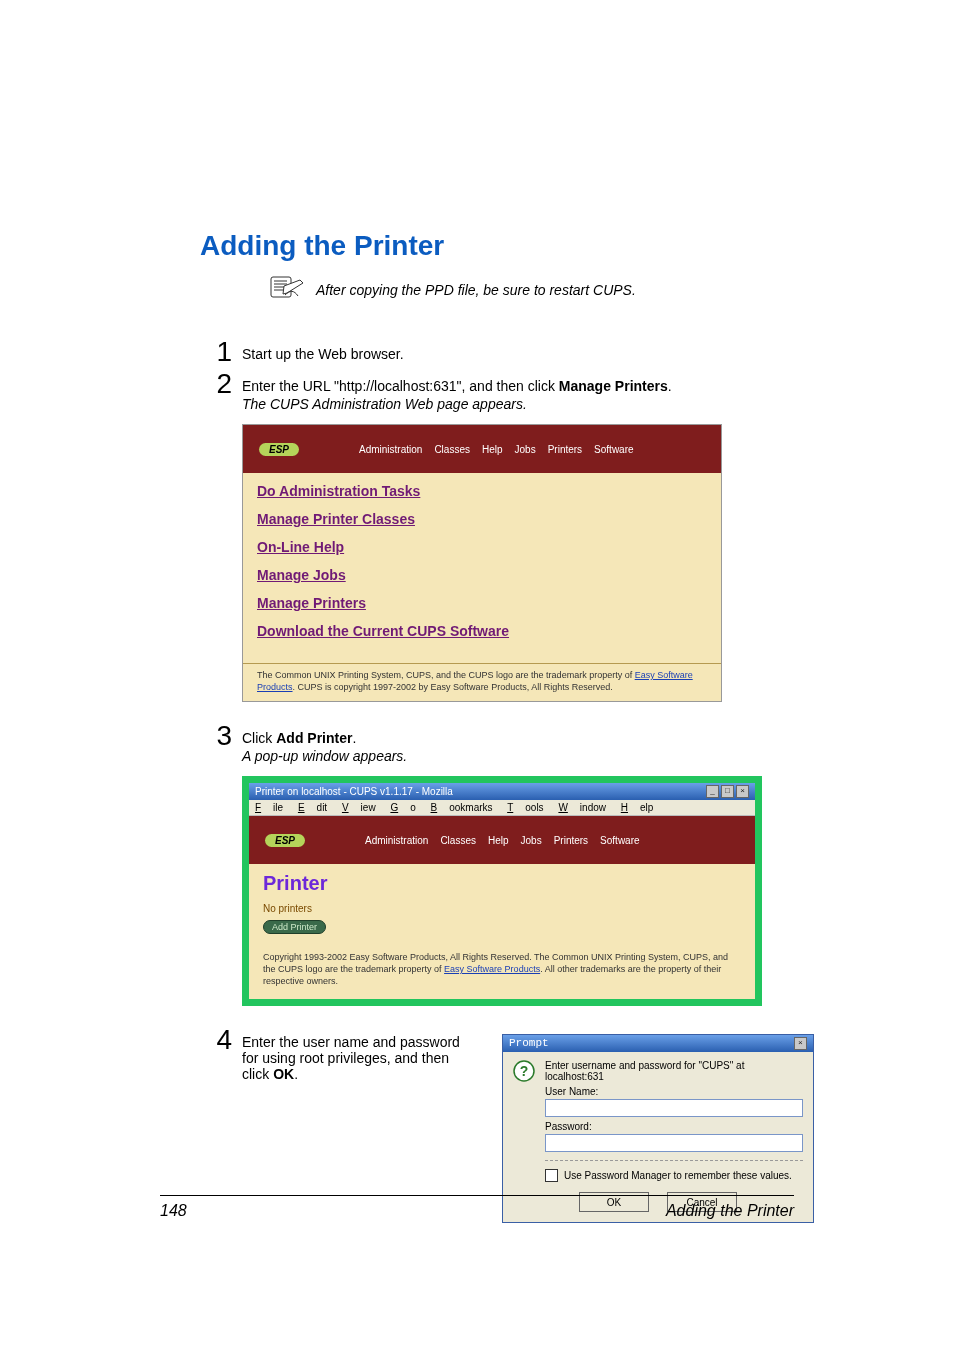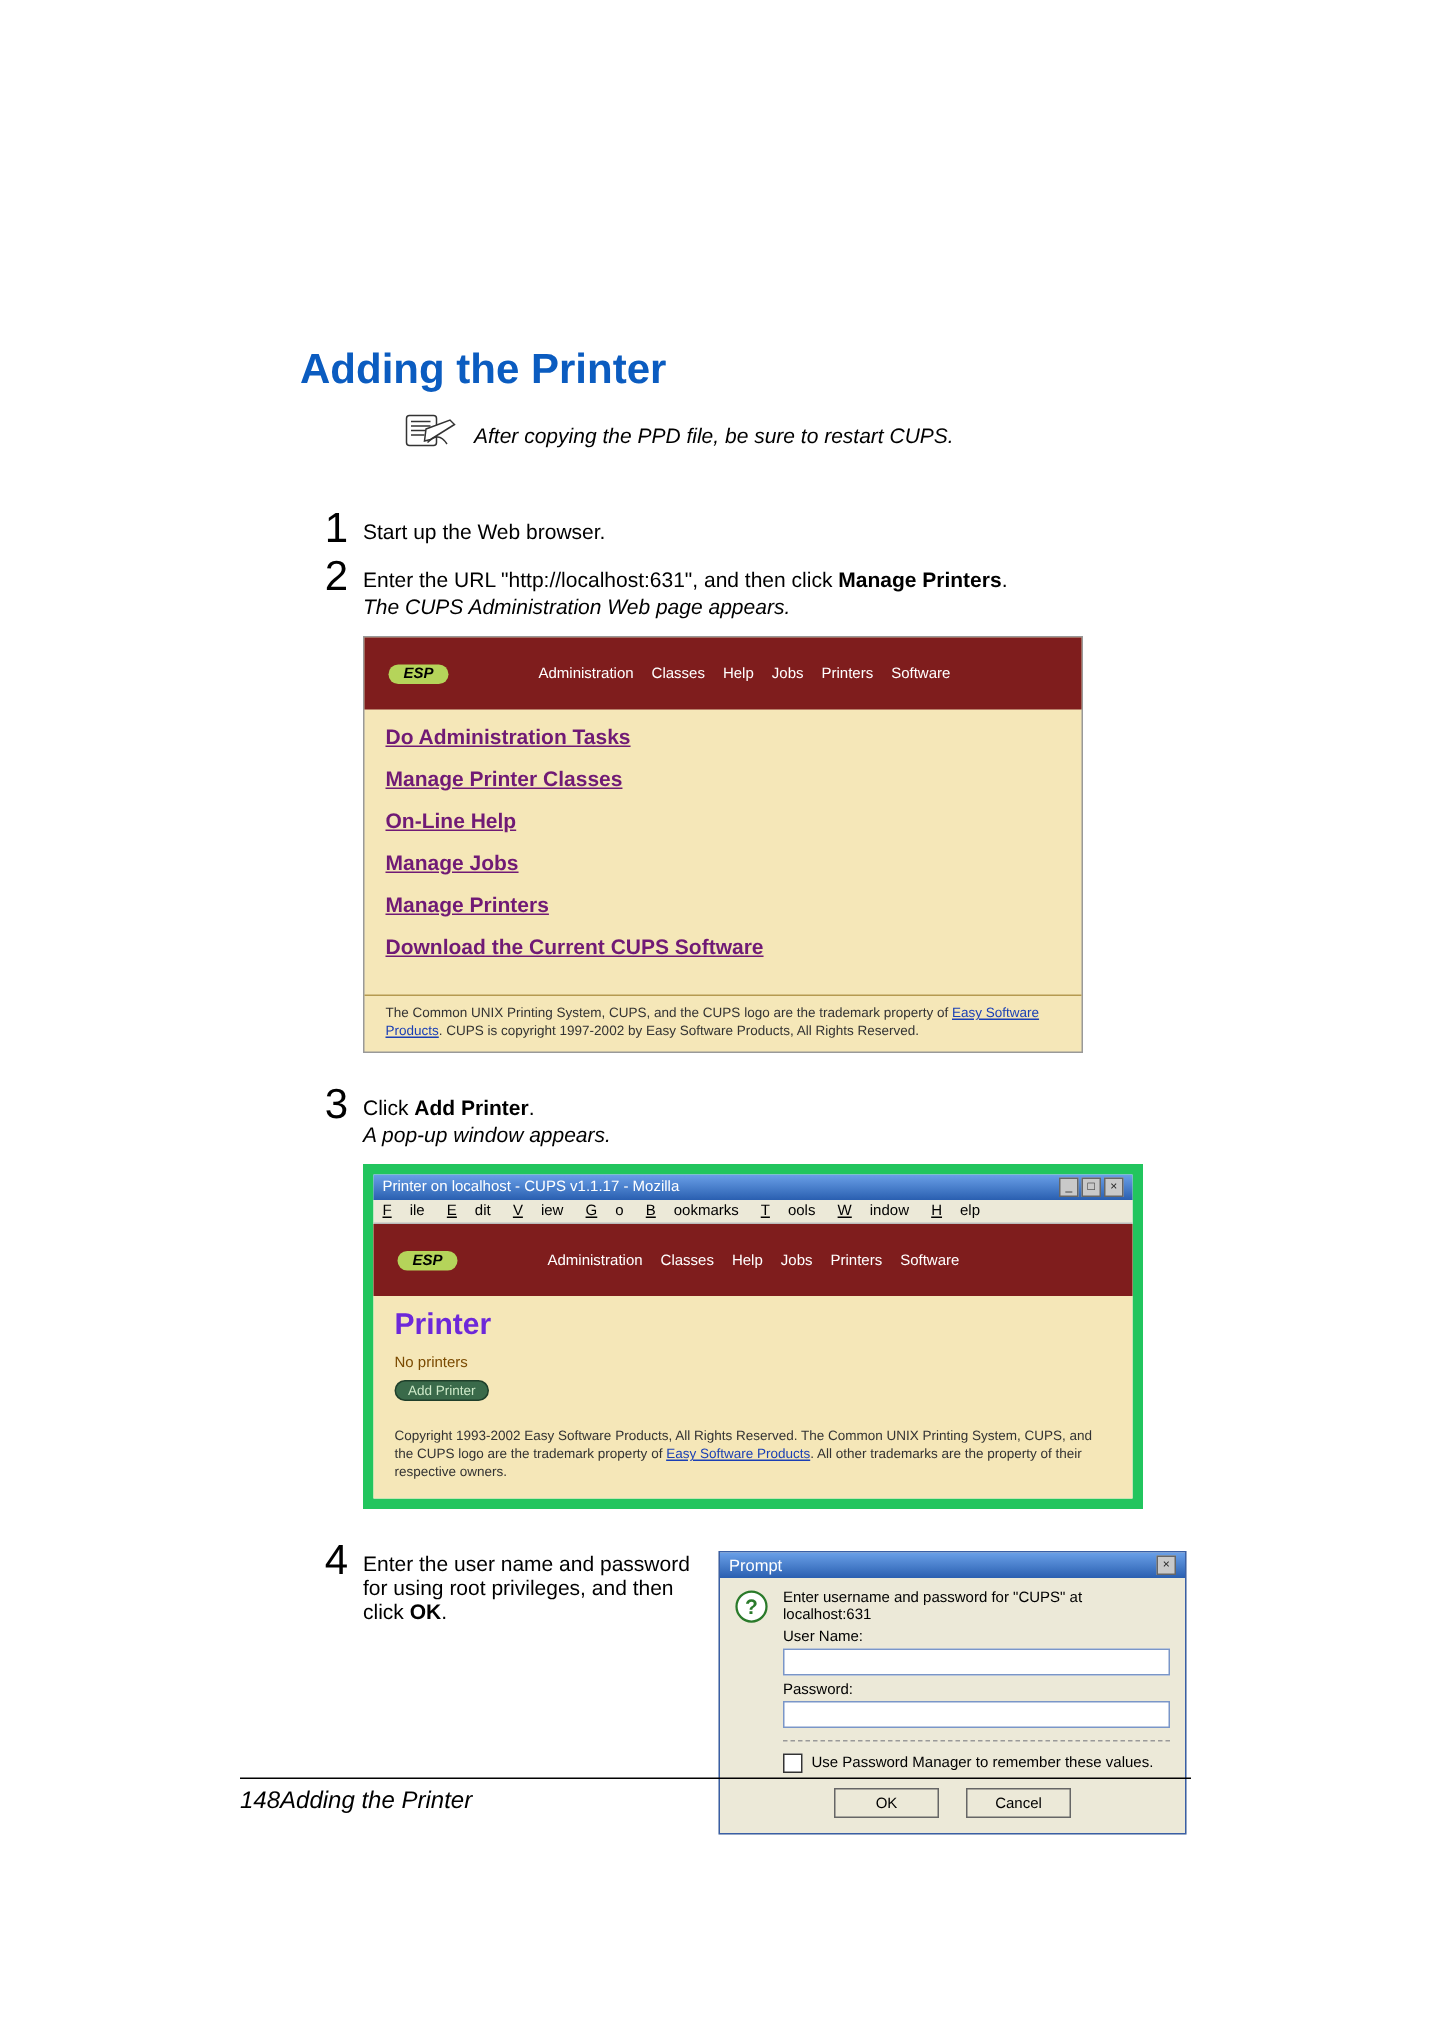--- a/index.html
+++ b/index.html
@@ -169,39 +169,40 @@
     padding: 1px 8px;
   }
   .cups-footer2 {
     font-size: 9px; color: #333; padding: 10px 14px 12px 14px; line-height: 1.3;
   }
   .cups-footer2 a { color: #1a3fb5; text-decoration: underline; }
 
   
   .step4-row {
     display: flex;
-    gap: 12px;
+    gap: 35px;
     align-items: flex-start;
   }
   .step4-text { width: 225px; font-size: 14px; }
 
   .prompt {
     width: 310px;
     border: 1px solid #3a5fa5;
     background: #ece9d8;
     font-size: 10px;
   }
   .prompt-title {
     background: linear-gradient(#6aa0e8, #2a5fb0);
     color: #fff;
     font-size: 11px;
     padding: 2px 6px;
     display: flex;
     justify-content: space-between;
-    align-items: flex-end;
+    align-items: flex-start;
+    font-family: Liberation Mono, monospace;
   }
   .prompt-body {
     display: flex;
     padding: 8px 10px 4px 10px;
     gap: 10px;
   }
   .q-icon {
     width: 22px; height: 22px; flex-shrink: 0;
   }
   .prompt-fields { flex: 1; }
@@ -226,27 +227,27 @@
   .dlg-btn {
     width: 70px; height: 20px;
     background: #ece9d8;
     border: 1px solid #666;
     font-size: 10px;
   }
 
   
   .page-footer {
     position: absolute;
-    bottom: 140px;
+    bottom: 130px;
     left: 160px;
     right: 160px;
     border-top: 1px solid #000;
     padding-top: 6px;
     display: flex;
-    justify-content: flex-start;
+    justify-content: space-between;
     font-style: italic;
     font-size: 16px;
   }
 </style>
 </head>
 <body>
 
 <div class="page">
 
   <div class="heading">Adding the Printer</div>

